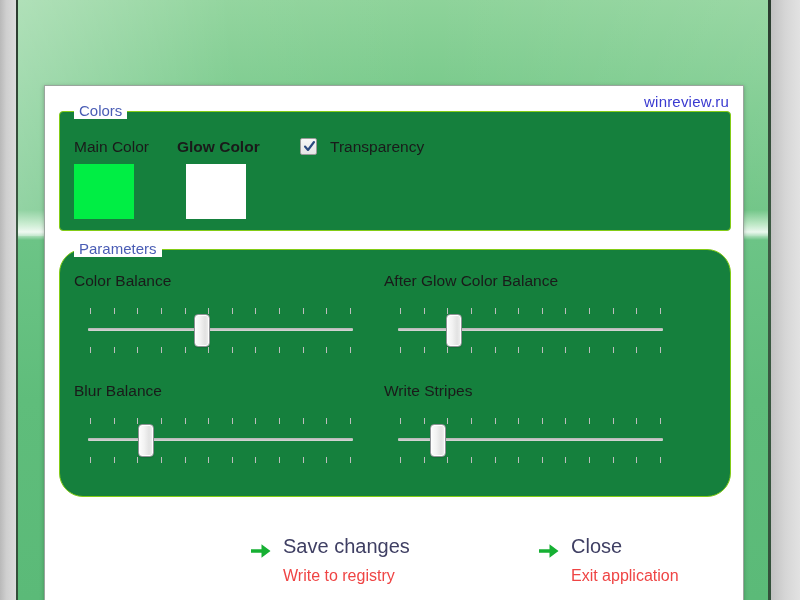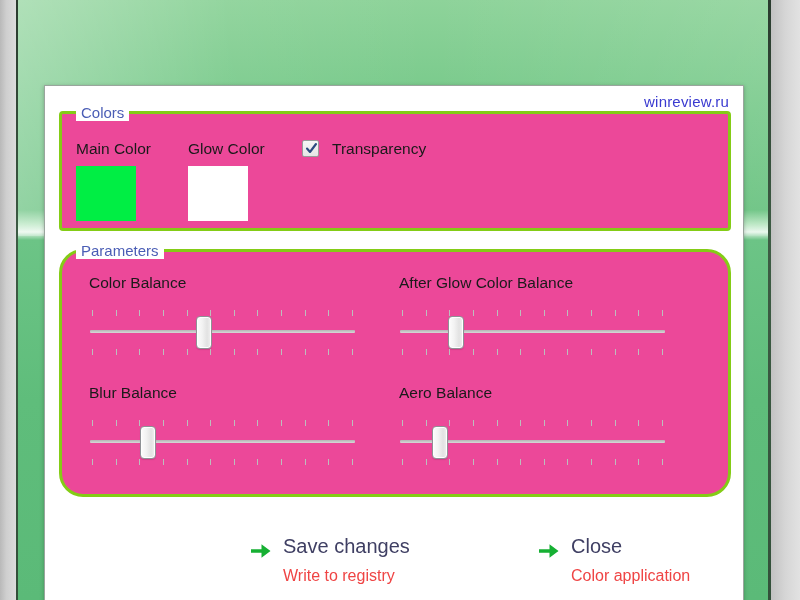--- a/index.html
+++ b/index.html
@@ -83,24 +83,24 @@
     top: 7px;
     font-size: 15px;
     color: #3a3ad0;
     font-family: "Liberation Sans", sans-serif;
     letter-spacing: 0.2px;
   }
 
   
   .groupbox {
     position: absolute;
-    border: 3px solid #84cc16;
+    border: 1px solid #84cc16;
     border-radius: 4px;
     box-sizing: border-box;
-    background: #ec4899;
+    background: #15803d;
   }
   .groupbox-title {
     position: absolute;
     top: -10px;
     left: 14px;
     background: #ffffff;
     padding: 0 5px;
     font-size: 15px;
     color: #4a5db5;
     font-family: "Liberation Sans", sans-serif;
@@ -111,21 +111,21 @@
 
   
   .field-label {
     position: absolute;
     font-size: 15.5px;
     color: #1a1a1a;
     font-family: "Liberation Sans", sans-serif;
     white-space: nowrap;
   }
   #label-main-color { left: 14px; top: 26px; }
-  #label-glow-color { left: 126px; top: 26px; }
+  #label-glow-color { left: 117px; top: 26px; font-weight: bold; }
   #label-transparency { left: 270px; top: 26px; }
 
   .checkbox {
     position: absolute;
     left: 240px;
     top: 26px;
     width: 17px;
     height: 17px;
     box-sizing: border-box;
     border: 1px solid #9a9a9a;
@@ -149,21 +149,21 @@
     top: 52px;
     width: 60px;
     height: 55px;
     cursor: pointer;
   }
 
   
   .slider-block { position: absolute; }
   .slider-label {
     position: absolute;
-    left: 13px; top: 0;
+    left: 0; top: 0;
     font-size: 15.5px;
     color: #1a1a1a;
     font-family: "Liberation Sans", sans-serif;
     white-space: nowrap;
   }
   .slider {
     position: absolute;
     left: 14px;
     top: 32px;
     width: 265px;
@@ -375,21 +375,21 @@
               <div class="tick"></div>
               <div class="tick"></div>
               <div class="tick"></div>
               <div class="tick"></div>
               <div class="tick"></div>
             </div>
         </div>
       </div>
 
       <div class="slider-block" style="left:324px; top:132px;">
-        <div class="slider-label">Aero Balance</div>
+        <div class="slider-label">Write Stripes</div>
         <div class="slider">
           <div class="tick-row top">
               <div class="tick"></div>
               <div class="tick"></div>
               <div class="tick"></div>
               <div class="tick"></div>
               <div class="tick"></div>
               <div class="tick"></div>
               <div class="tick"></div>
               <div class="tick"></div>
@@ -430,17 +430,17 @@
     </div>
 
     <div class="cmdlink" id="cmd-close">
       <span class="cmd-arrow">
         <svg width="24" height="20" viewBox="0 0 24 20">
           <path d="M2 8.2 L12.5 8.2 L12.5 3.2 L21.5 10 L12.5 16.8 L12.5 11.8 L2 11.8 Z" fill="#10a52b" stroke="#ffffff" stroke-width="1.6" stroke-linejoin="round"></path>
           <path d="M2 8.2 L12.5 8.2 L12.5 3.2 L21.5 10 L12.5 16.8 L12.5 11.8 L2 11.8 Z" fill="#16b033"></path>
         </svg>
       </span>
       <span class="cmd-title">Close</span>
-      <span class="cmd-sub">Color application</span>
+      <span class="cmd-sub">Exit application</span>
     </div>
 
   </div>
 </div>
 
 </body></html>

